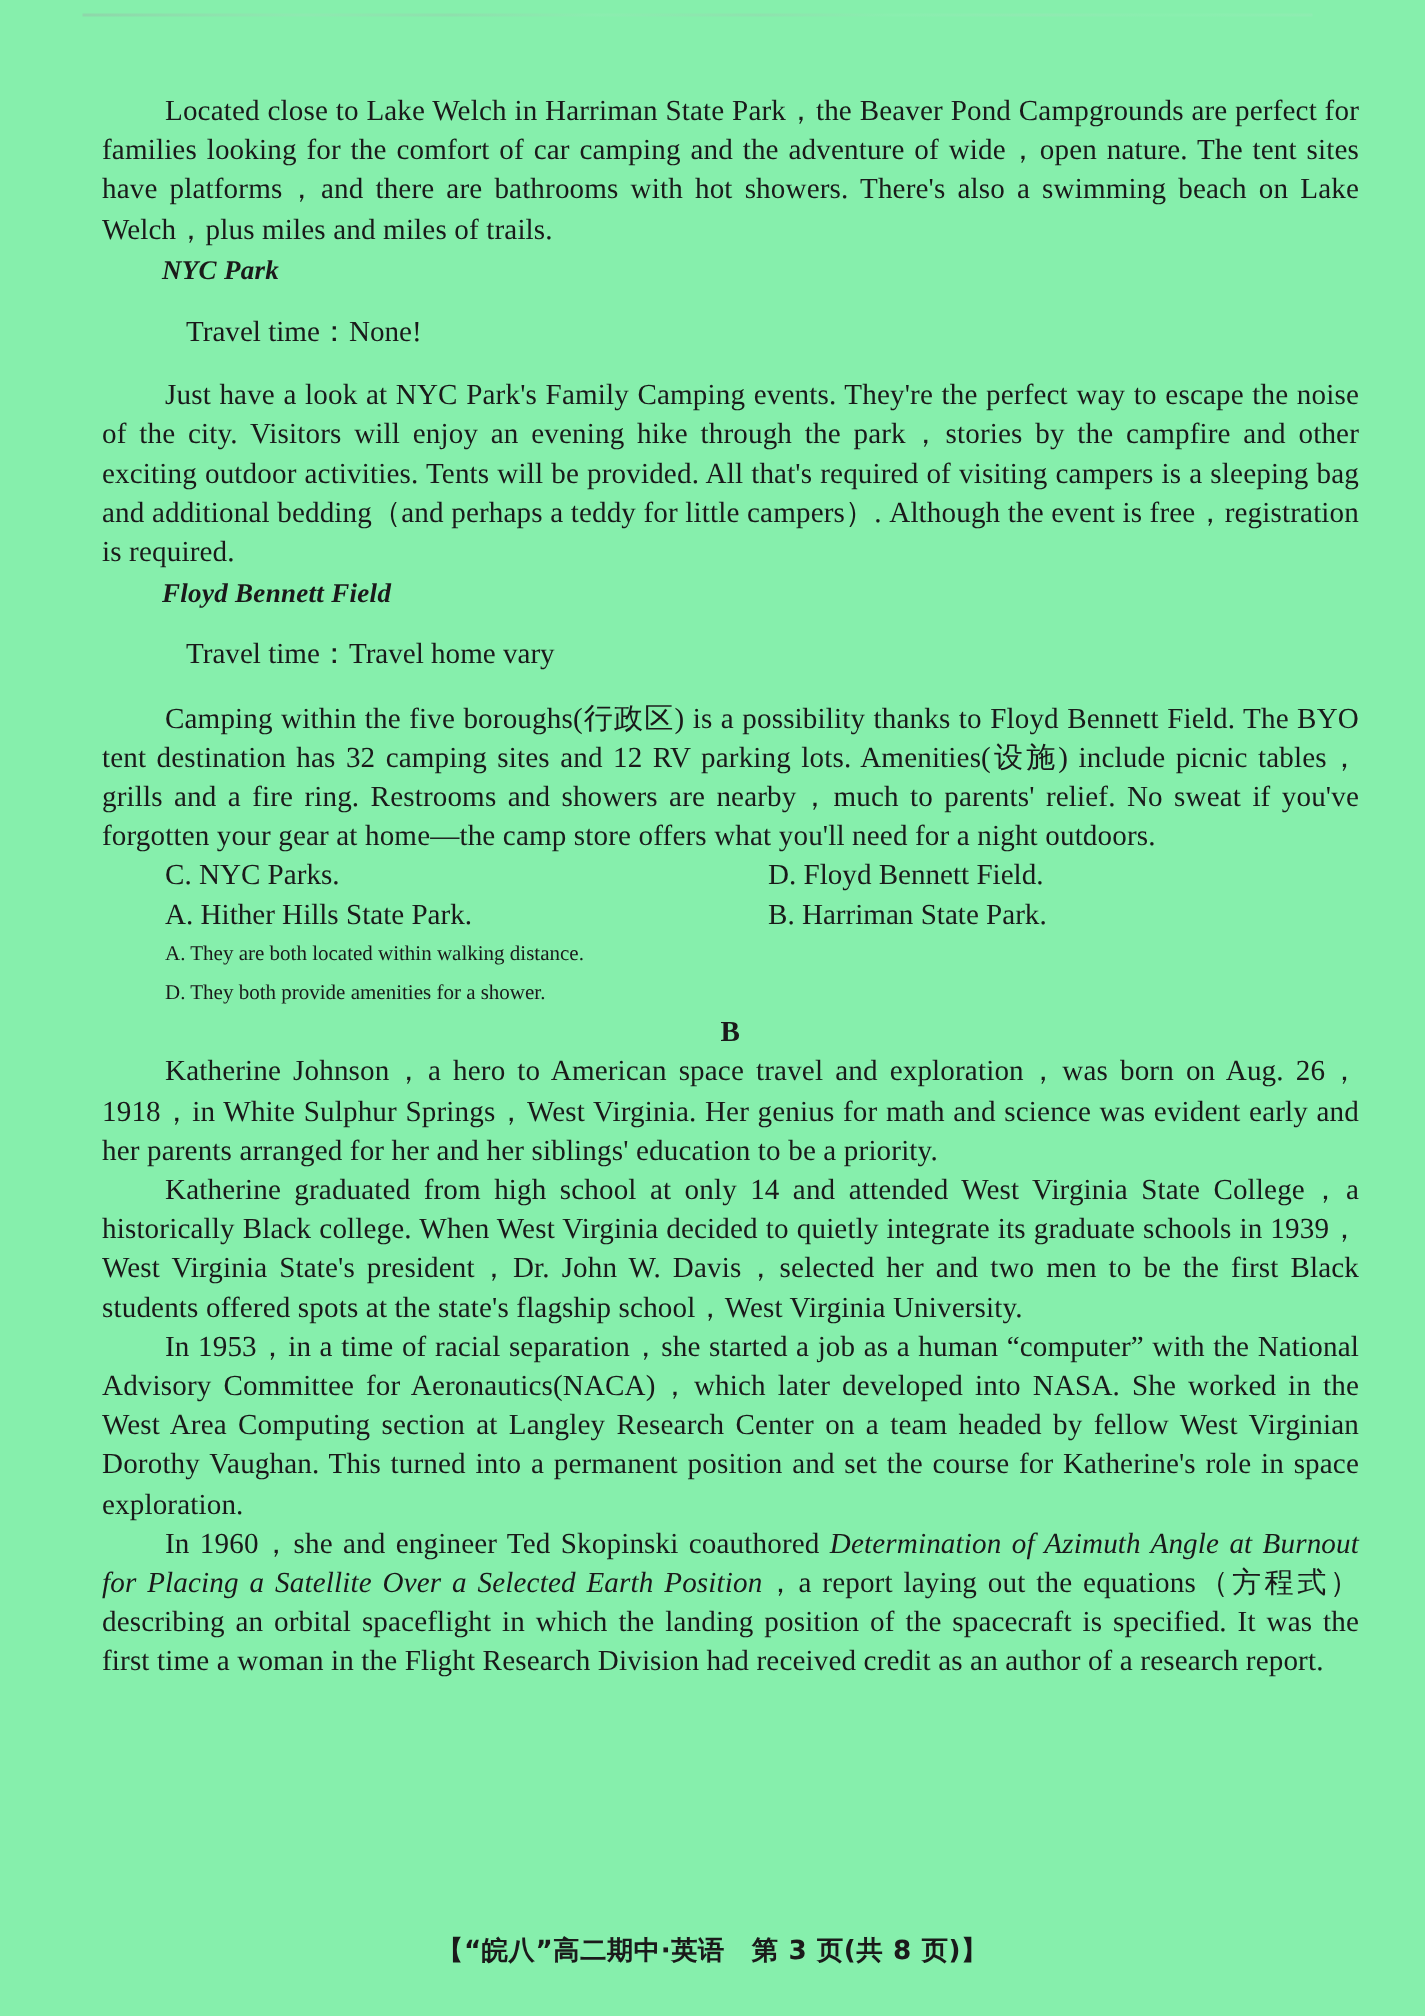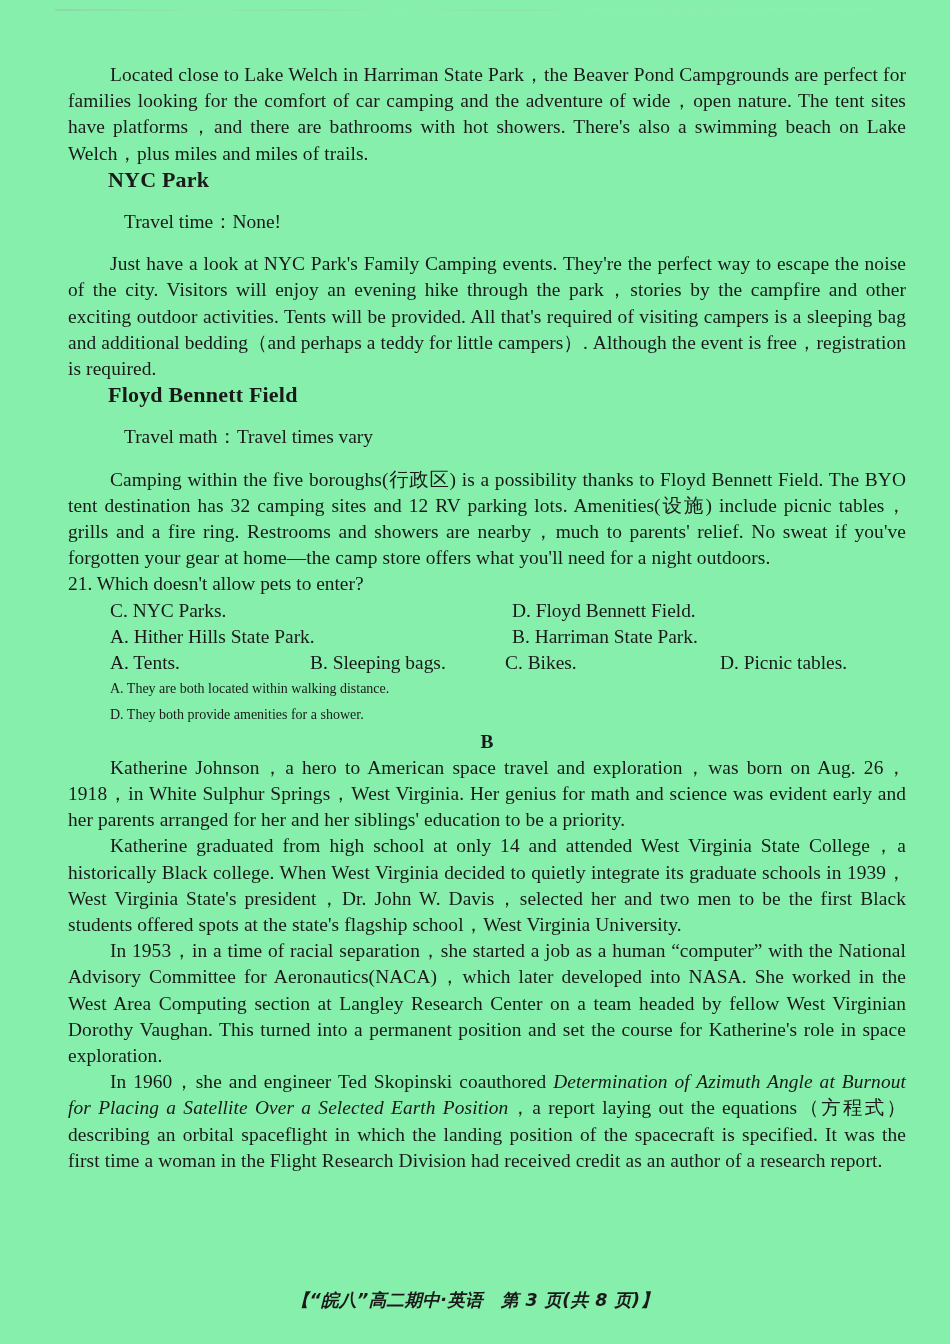--- a/index.html
+++ b/index.html
@@ -45,25 +45,26 @@
     line-height: 26.2px;
     text-align: justify;
     text-justify: inter-word;
     letter-spacing: 0.1px;
   }
   p.body {
     text-indent: 42px;
   }
   .sub-head {
     margin: 0;
-    font-size: 22px;
+    font-size: 18px;
     line-height: 26.2px;
     font-weight: bold;
     text-indent: 40px;
     letter-spacing: 0.2px;
+    font-style: italic;
   }
   .travel {
     margin: 16px;
     font-size: 19.4px;
     line-height: 26.2px;
     text-indent: 40px;
     text-align: left;
   }
   .section-letter {
     margin: 0;
@@ -110,58 +111,50 @@
     position: absolute;
     left: 0;
     top: 1288px;
     width: 950px;
     text-align: center;
     font-family: "DejaVu Sans", "Liberation Sans", sans-serif;
     font-size: 17.5px;
     font-weight: bold;
     letter-spacing: 0.4px;
     color: #1a1a1a;
-    font-style: italic;
   }
 </style>
 </head>
 <body>
 
 <div class="page">
 
   <div class="scan-artifact"></div>
 
   <div class="content">
 
     <p class="body">Located close to Lake Welch in Harriman State Park，the Beaver Pond Campgrounds are perfect for families looking for the comfort of car camping and the adventure of wide，open nature. The tent sites have platforms，and there are bathrooms with hot showers. There's also a swimming beach on Lake Welch，plus miles and miles of trails.</p>
 
     <div class="sub-head">NYC Park</div>
     <div class="travel">Travel time：None!</div>
     <p class="body">Just have a look at NYC Park's Family Camping events. They're the perfect way to escape the noise of the city. Visitors will enjoy an evening hike through the park，stories by the campfire and other exciting outdoor activities. Tents will be provided. All that's required of visiting campers is a sleeping bag and additional bedding（and perhaps a teddy for little campers）. Although the event is free，registration is required.</p>
 
     <div class="sub-head">Floyd Bennett Field</div>
-    <div class="travel">Travel math：Travel times vary</div>
+    <div class="travel">Travel time：Travel home vary</div>
     <p class="body">Camping within the five boroughs(行政区) is a possibility thanks to Floyd Bennett Field. The BYO tent destination has 32 camping sites and 12 RV parking lots. Amenities(设施) include picnic tables，grills and a fire ring. Restrooms and showers are nearby，much to parents' relief. No sweat if you've forgotten your gear at home—the camp store offers what you'll need for a night outdoors.</p>
 
-    <div class="question">21. Which doesn't allow pets to enter?</div>
     <div class="opts-2col">
       <span class="c1">C. NYC Parks.</span>
       <span class="c2">D. Floyd Bennett Field.</span>
     </div>
     <div class="opts-2col">
       <span class="c1">A. Hither Hills State Park.</span>
       <span class="c2">B. Harriman State Park.</span>
     </div>
 
-    <div class="opts-4col">
-      <span class="c1">A. Tents.</span>
-      <span class="c2">B. Sleeping bags.</span>
-      <span class="c3">C. Bikes.</span>
-      <span class="c4">D. Picnic tables.</span>
-    </div>
 
     <div class="opt-stack">A. They are both located within walking distance.</div>
     <div class="opt-stack">D. They both provide amenities for a shower.</div>
 
     <div class="section-letter">B</div>
 
     <p class="body">Katherine Johnson，a hero to American space travel and exploration，was born on Aug. 26，1918，in White Sulphur Springs，West Virginia. Her genius for math and science was evident early and her parents arranged for her and her siblings' education to be a priority.</p>
     <p class="body">Katherine graduated from high school at only 14 and attended West Virginia State College，a historically Black college. When West Virginia decided to quietly integrate its graduate schools in 1939，West Virginia State's president，Dr. John W. Davis，selected her and two men to be the first Black students offered spots at the state's flagship school，West Virginia University.</p>
     <p class="body">In 1953，in a time of racial separation，she started a job as a human “computer” with the National Advisory Committee for Aeronautics(NACA)，which later developed into NASA. She worked in the West Area Computing section at Langley Research Center on a team headed by fellow West Virginian Dorothy Vaughan. This turned into a permanent position and set the course for Katherine's role in space exploration.</p>
 

